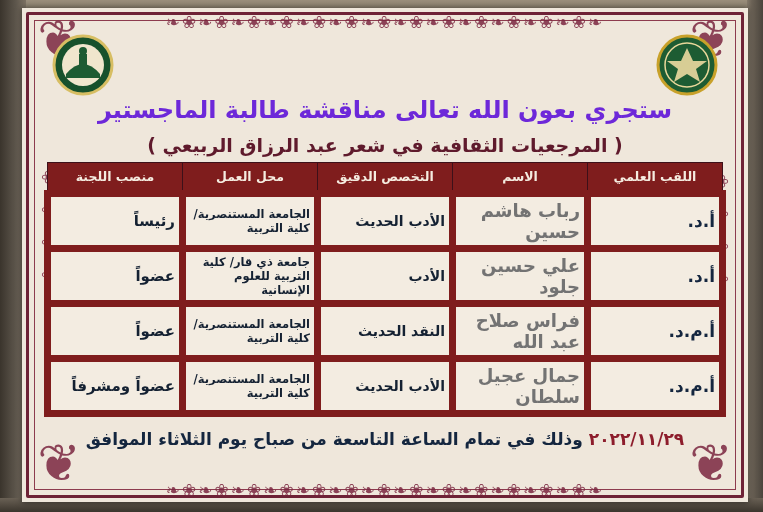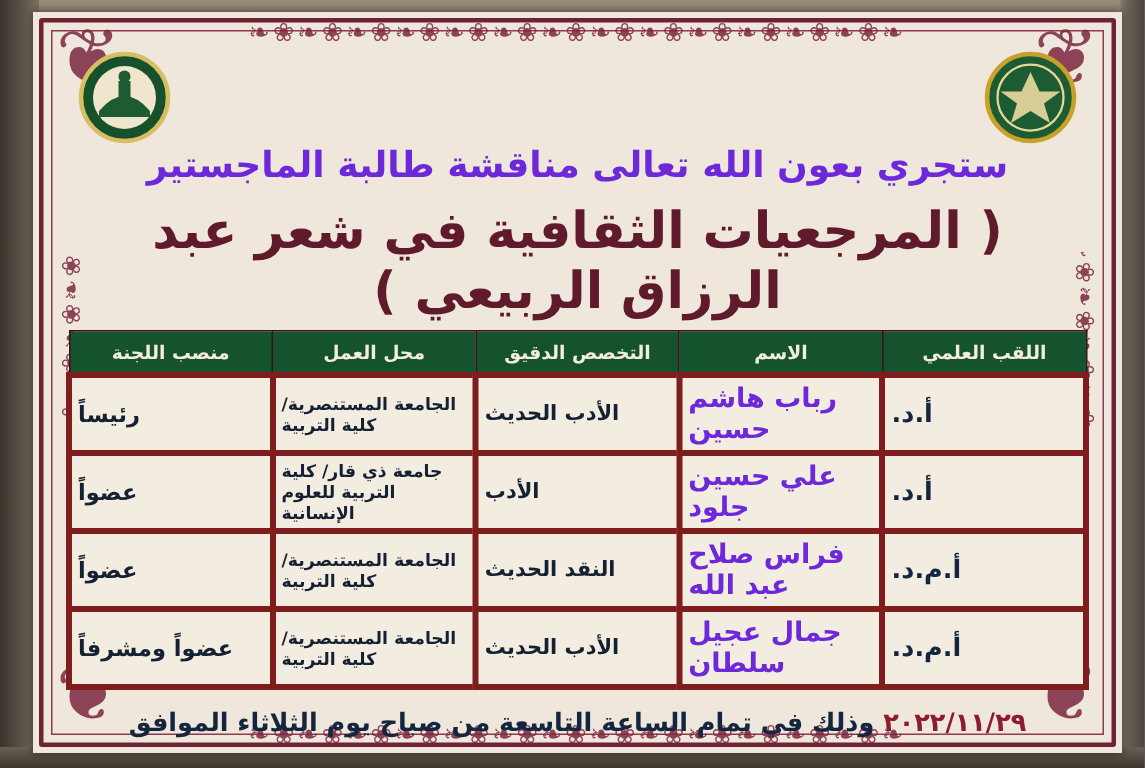--- a/index.html
+++ b/index.html
@@ -139,21 +139,21 @@
     color: #1d1d1d;
     margin-bottom: 4px;
     line-height: 1.5;
   }
   .line-2 .name-red {
     color: #b3121d;
     font-weight: bold;
   }
   .title-main {
     text-align: center;
-    font-size: 34px;
+    font-size: 19px;
     font-weight: bold;
     color: #5f1a2c;
     margin: 10px 0 6px 0;
     letter-spacing: 0px;
   }
   .line-3 {
     text-align: center;
     font-size: 16px;
     font-weight: bold;
     color: #1d1d1d;
@@ -161,45 +161,45 @@
   }
 
   
   table.committee {
     width: 100%;
     border-collapse: collapse;
     table-layout: fixed;
     font-size: 13px;
   }
   table.committee th {
-    background: #14532d;
+    background: #7f1d1d;
     color: #f5ece0;
     font-size: 12.5px;
     font-weight: bold;
     padding: 4px 18px;
     border: 1px solid #3d1019;
     height: 19px;
   }
   table.committee td {
-    border: 4px solid #7f1d1d;
+    border: 7px solid #7f1d1d;
     padding: 3px 4px;
-    text-align: left;
+    text-align: right;
     height: 30px;
     background: #f3ece1;
   }
   td.c-title {
     font-size: 17px;
     font-weight: bold;
     color: #14263f;
     width: 86px;
   }
   td.c-name {
     font-size: 18px;
     font-weight: bold;
-    color: #6d28d9;
+    color: #737373;
     width: 190px;
   }
   td.c-spec {
     font-size: 14px;
     font-weight: bold;
     color: #142132;
     width: 128px;
   }
   td.c-place {
     font-size: 11.5px;

